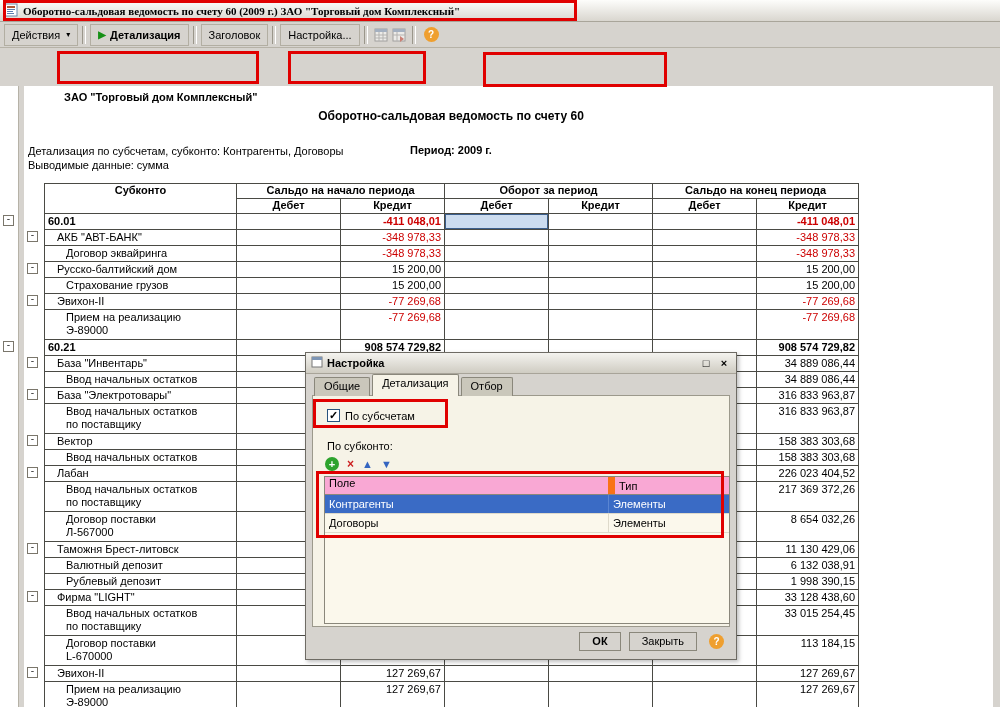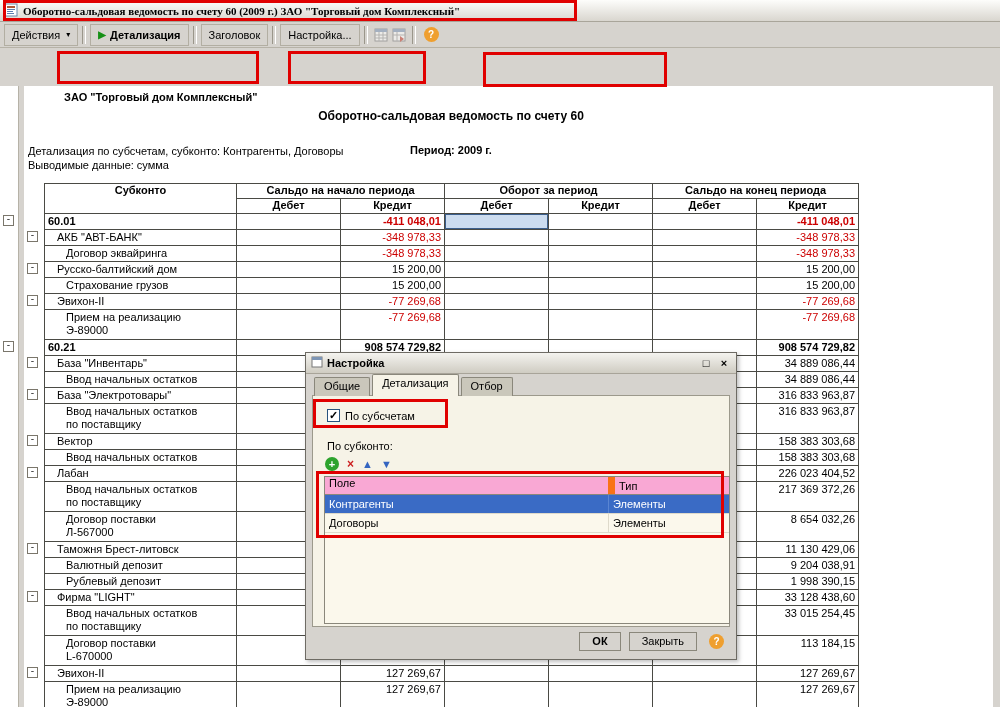--- a/index.html
+++ b/index.html
@@ -437,21 +437,21 @@
             </tr>
             <tr class="lvl2" style="height: 16px;">
               <td class="c-name">
                 <div>Валютный депозит</div>
               </td>
               <td class="c-num"></td>
               <td class="c-num"></td>
               <td class="c-num"></td>
               <td class="c-num"></td>
               <td class="c-num"></td>
-              <td class="c-num">9 204 038,91</td>
+              <td class="c-num">6 132 038,91</td>
             </tr>
             <tr class="lvl2" style="height: 16px;">
               <td class="c-name">
                 <div>Рублевый депозит</div>
               </td>
               <td class="c-num"></td>
               <td class="c-num"></td>
               <td class="c-num"></td>
               <td class="c-num"></td>
               <td class="c-num"></td>

